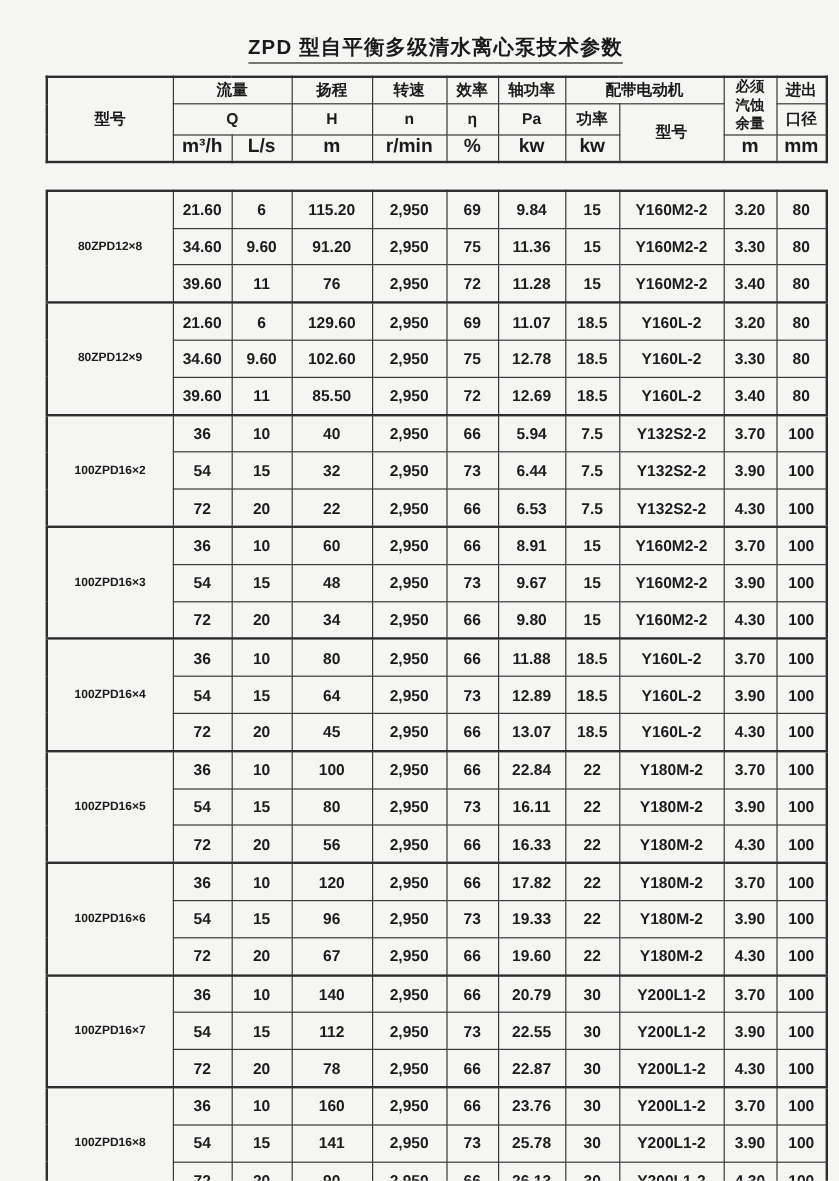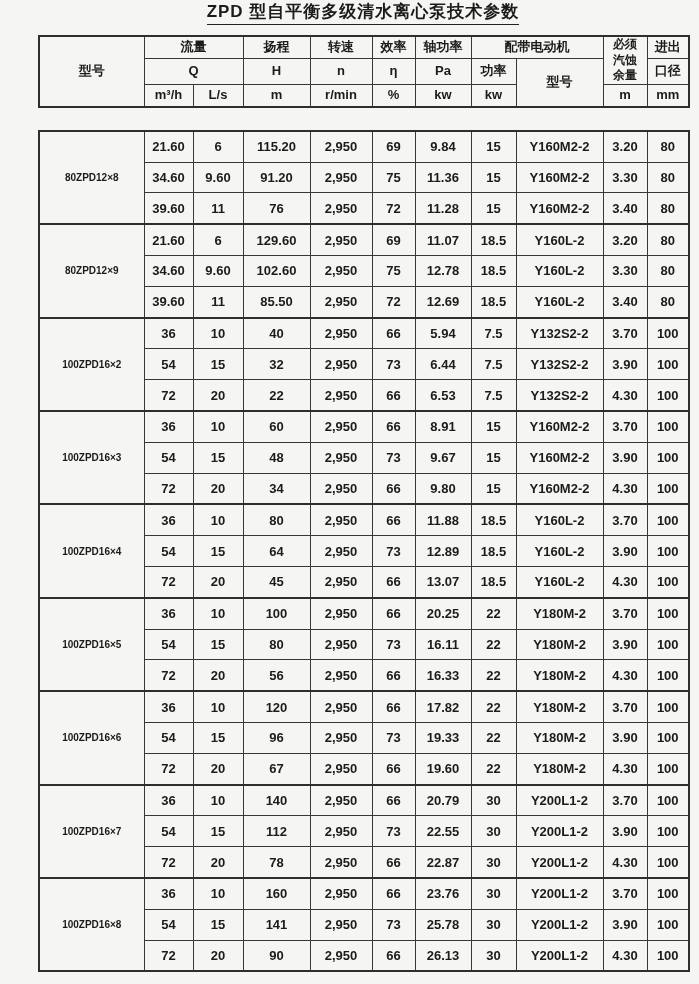--- a/index.html
+++ b/index.html
@@ -14,20 +14,21 @@
     width: 699px;
     height: 984px;
     background: #f5f5f3;
     overflow: hidden;
   }
   .content {
     margin-left: 38px;
     width: 650px;
   }
   .title-wrap {
+    padding-top: 28px;
     text-align: center;
     height: 29px;
   }
   .title {
     display: inline-block;
     font-size: 17px;
     font-weight: 700;
     letter-spacing: 1px;
     border-bottom: 1px solid #222;
     padding-bottom: 1px;
@@ -43,21 +44,21 @@
     border: 1px solid #383838;
     text-align: center;
     vertical-align: middle;
     padding: 0;
     font-weight: 700;
     font-size: 13px;
     overflow: hidden;
   }
   .head-table { border: 2px solid #2e2e2e; }
   .head-table td { height: 21px; line-height: 1.15; margin-top: 46px; }
-  .head-table .unit { font-size: 13px; }
+  .head-table .unit { font-size: 16px; }
   .head-table .npsh-cell {
     font-size: 12px;
     line-height: 1.3;
     padding: 0 4px;
   }
   .gap { height: 22px; }
   .body-table { border: 2px solid #2e2e2e; }
   .body-table td { height: 29.8px; }
   .body-table tbody.group { border-top: 2px solid #2e2e2e; }
   .body-table td.model-cell { font-size: 10px; }
@@ -336,21 +337,21 @@
           </tr>
         </tbody>
         <tbody class="group">
           <tr>
             <td rowspan="3" class="model-cell">100ZPD16×5</td>
             <td>36</td>
             <td>10</td>
             <td>100</td>
             <td>2,950</td>
             <td>66</td>
-            <td>20.25</td>
+            <td>22.84</td>
             <td>22</td>
             <td>Y180M-2</td>
             <td>3.70</td>
             <td>100</td>
           </tr>
           <tr>
             <td>54</td>
             <td>15</td>
             <td>80</td>
             <td>2,950</td>

